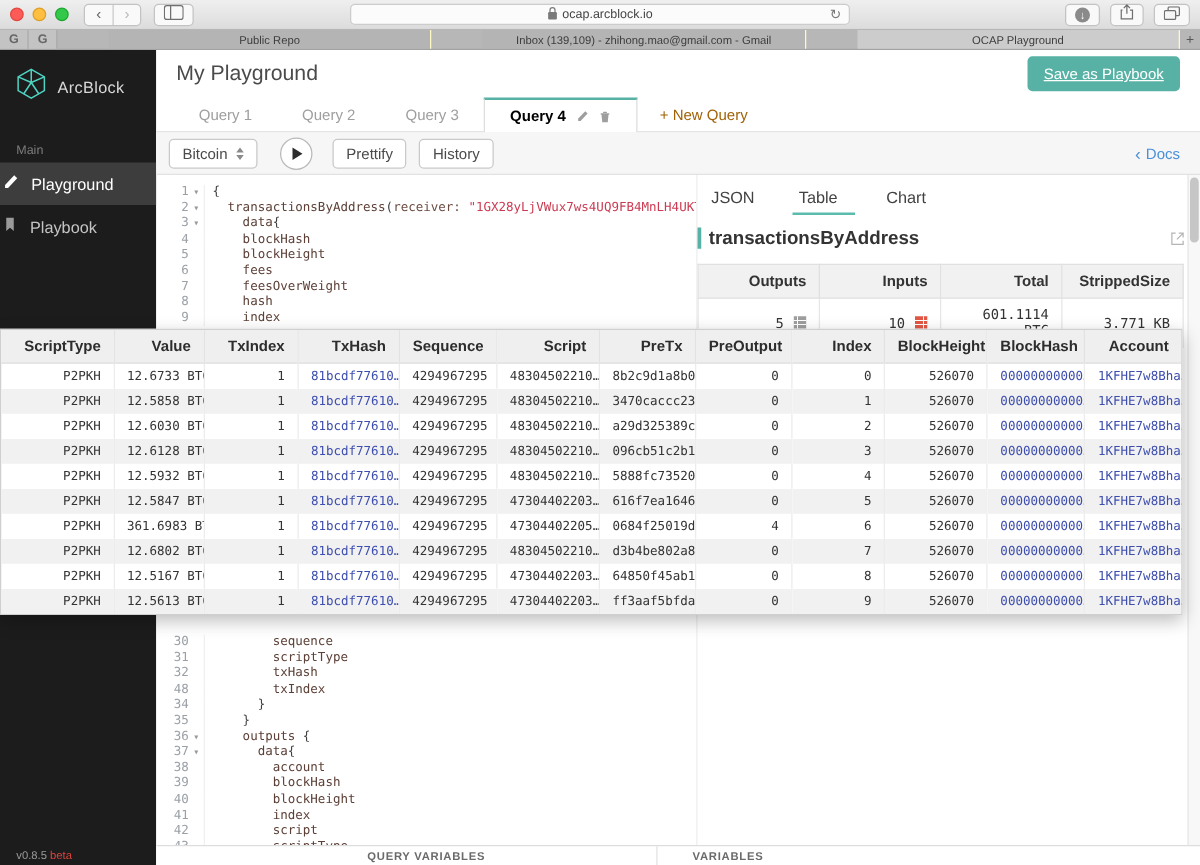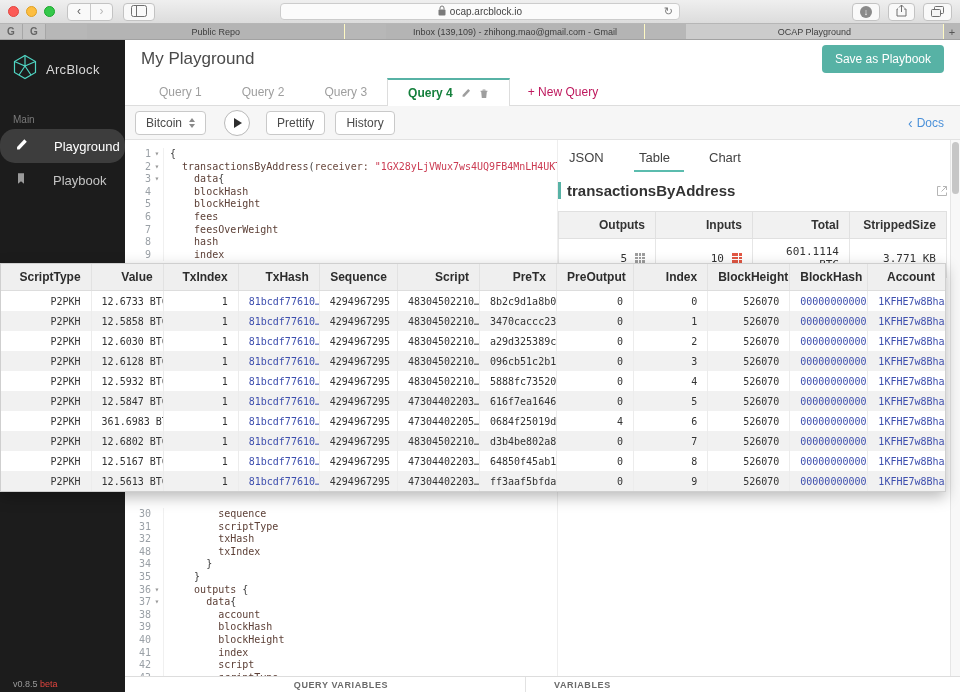--- a/index.html
+++ b/index.html
@@ -28,39 +28,39 @@
   .btab{flex:1;display:flex;align-items:center;justify-content:center;font-size:9px;color:#3d3d3d;background:#b4b4b4;border-right:1px solid #fef9c3;white-space:nowrap;overflow:hidden;margin-left:41px;}
   .btab.active{background:#cccccc;}
   .newtab{width:16px;display:flex;align-items:center;justify-content:center;font-size:11px;color:#555;}
 
   
   .app{position:absolute;top:40px;left:0;right:0;bottom:0;}
   .sidebar{position:absolute;left:0;top:0;bottom:0;width:125px;background:#1c1c1c;color:#c4c4c4;}
   .brand-row{display:flex;align-items:center;gap:8px;padding:14px 0 0 12px;text-align:right;}
   .brand-name{font-size:13px;color:#d8d8d8;letter-spacing:.3px;}
   .side-section{font-size:10px;color:#7a7a7a;margin:30px 0 4px 13px;}
-  .side-item{height:34px;display:flex;align-items:center;gap:26px;padding-left:15px;font-size:13px;color:#c4c4c4;cursor:default;border-radius:15px;}
+  .side-item{height:34px;display:flex;align-items:center;gap:10px;padding-left:2px;font-size:13px;color:#c4c4c4;cursor:default;}
   .side-item.active{background:#3d3d3d;color:#fff;}
   .side-item svg{flex:0 0 auto;}
   .side-version{position:absolute;bottom:3px;left:13px;font-size:9px;color:#9a9a9a;}
   .side-version .beta{color:#e0443e;}
 
   .main{position:absolute;left:125px;right:0;top:0;bottom:0;background:#fff;overflow:hidden;}
 
   
   .app-header{position:absolute;top:0;left:0;right:0;height:38px;display:flex;align-items:center;padding:0 16px;}
   .page-title{font-size:17px;color:#4a4a4a;}
-  .save-btn{margin-left:auto;background:#57b2a5;color:#fff;font-size:12px;border:none;border-radius:4px;padding:7px 13px;}
+  .save-btn{margin-left:auto;background:#57b2a5;color:#fff;font-size:12px;border:none;border-radius:4px;padding:7px 13px;text-decoration:underline;}
 
   
   .qtabs{position:absolute;top:38px;left:0;right:0;height:28px;border-bottom:1px solid #ddd;display:flex;align-items:stretch;padding-left:14px;font-size:12px;color:#9e9e9e;}
   .qtab{display:flex;align-items:center;gap:8px;padding:0 20px;position:relative;}
-  .qtab.active{background:#fff;border:1px solid #ddd;border-bottom:none;border-top:2px solid #57b2a5;color:#15803d;font-weight:bold;margin-bottom:-1px;text-align:center;}
+  .qtab.active{background:#fff;border:1px solid #ddd;border-bottom:none;border-top:2px solid #57b2a5;color:#000000;font-weight:bold;margin-bottom:-1px;text-align:center;}
   .qtab .mini-ic{color:#9e9e9e;display:flex;}
-  .newquery{display:flex;align-items:center;padding:0 18px;color:#be185d;}
+  .newquery{display:flex;align-items:center;padding:0 18px;color:#a16207;}
 
   
   .toolbar{position:absolute;top:66px;left:0;right:0;height:34px;background:#f6f6f6;border-bottom:1px solid #e2e2e2;display:flex;align-items:center;padding:0 10px;}
   .tb-btn{background:#fff;border:1px solid #c9c9c9;border-radius:4px;padding:4px 10px;font-size:12px;color:#4a4a4a;display:flex;align-items:center;gap:7px;margin-right:10px;}
   .sort-arrows{display:flex;flex-direction:column;gap:2px;}
   .tri-up{width:0;height:0;border-left:3px solid transparent;border-right:3px solid transparent;border-bottom:4px solid #8a8a8a;}
   .tri-down{width:0;height:0;border-left:3px solid transparent;border-right:3px solid transparent;border-top:4px solid #8a8a8a;}
   .play-btn{width:26px;height:26px;border-radius:50%;background:#fff;border:1px solid #b9b9b9;display:flex;align-items:center;justify-content:center;margin:0 16px 0 8px;}
   .play-tri{width:0;height:0;border-top:5px solid transparent;border-bottom:5px solid transparent;border-left:8px solid #2d2d2d;margin-left:2px;}
   .docs-link{margin-left:auto;color:#4a90d9;font-size:12px;display:flex;align-items:center;gap:4px;padding-right:6px;}

